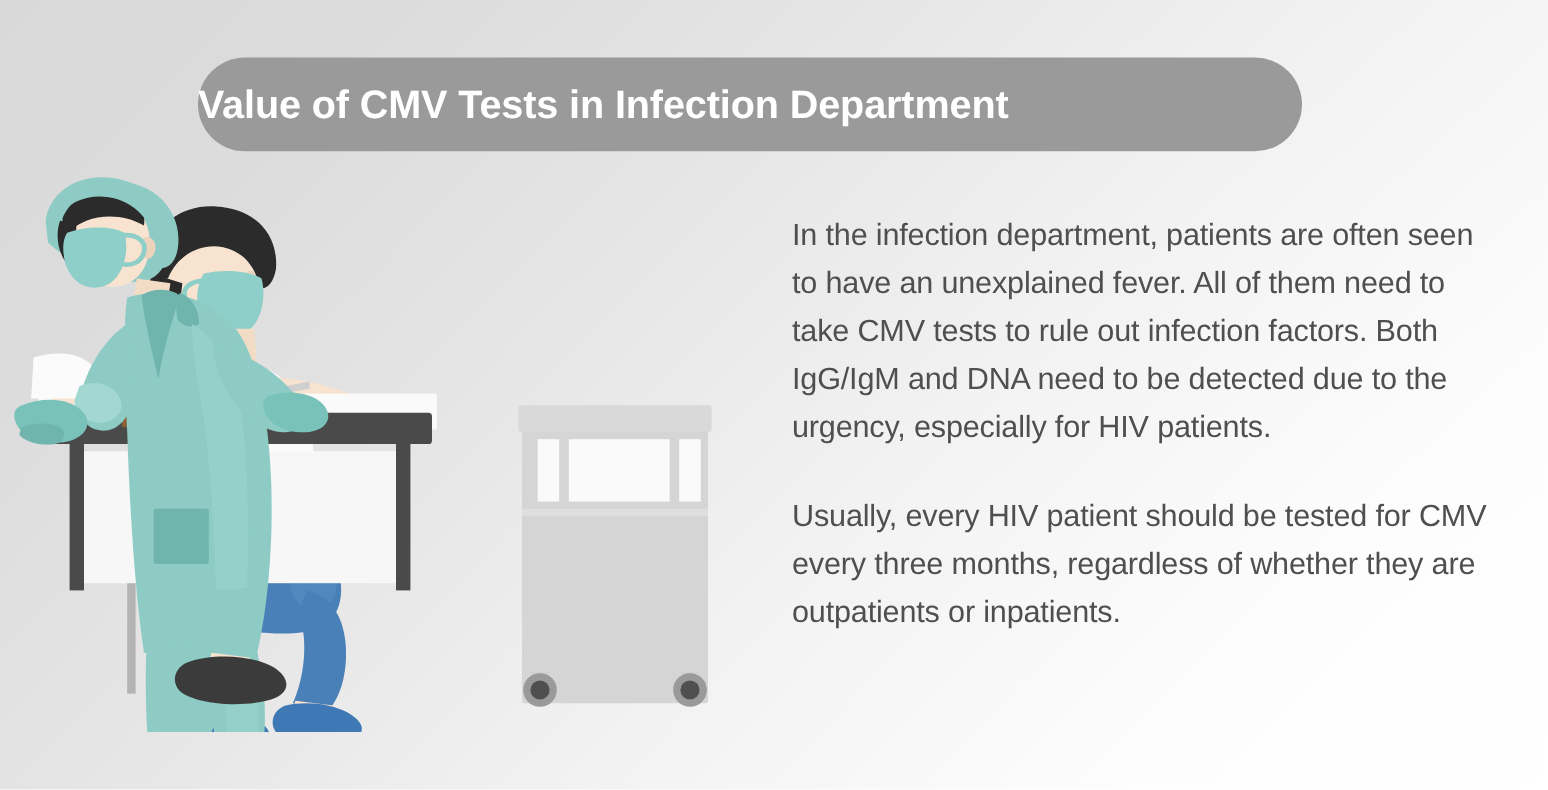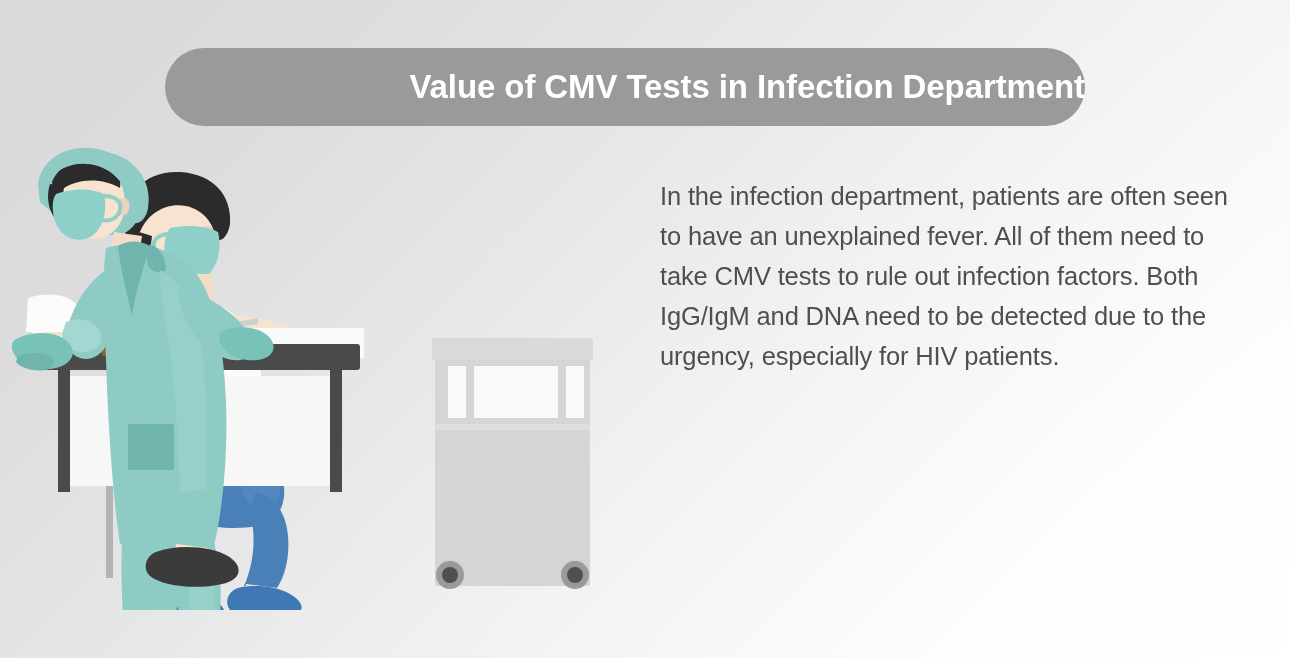--- a/index.html
+++ b/index.html
@@ -26,21 +26,21 @@
 
   
   #title-banner {
     position:absolute;
     left:165px; top:48px;
     width:920px; height:78px;
     background:#9a9a9a;
     border-radius:39px;
     display:flex;
     align-items:center;
-    justify-content:flex-end;
+    justify-content:flex-start;
     z-index:20;
   }
   #title-banner .title-text {
     color:#ffffff;
     font-size:33px;
     font-weight:bold;
     letter-spacing:-0.1px;
     white-space:nowrap;
     text-align:center;
   }
@@ -241,15 +241,16 @@
 
     </svg>
   </div>
 
   <div id="title-banner">
     <span class="title-text">Value of CMV Tests in Infection Department</span>
   </div>
 
   <div id="text-column">
     <p class="para-1">In the infection department, patients are often seen to have an unexplained fever. All of them need to take CMV tests to rule out infection factors. Both IgG/IgM and DNA need to be detected due to the urgency, especially for HIV patients.</p>
+    <p class="para-2">Usually, every HIV patient should be tested for CMV every three months, regardless of whether they are outpatients or inpatients.</p>
   </div>
 
 </div>
 
 </body></html>

